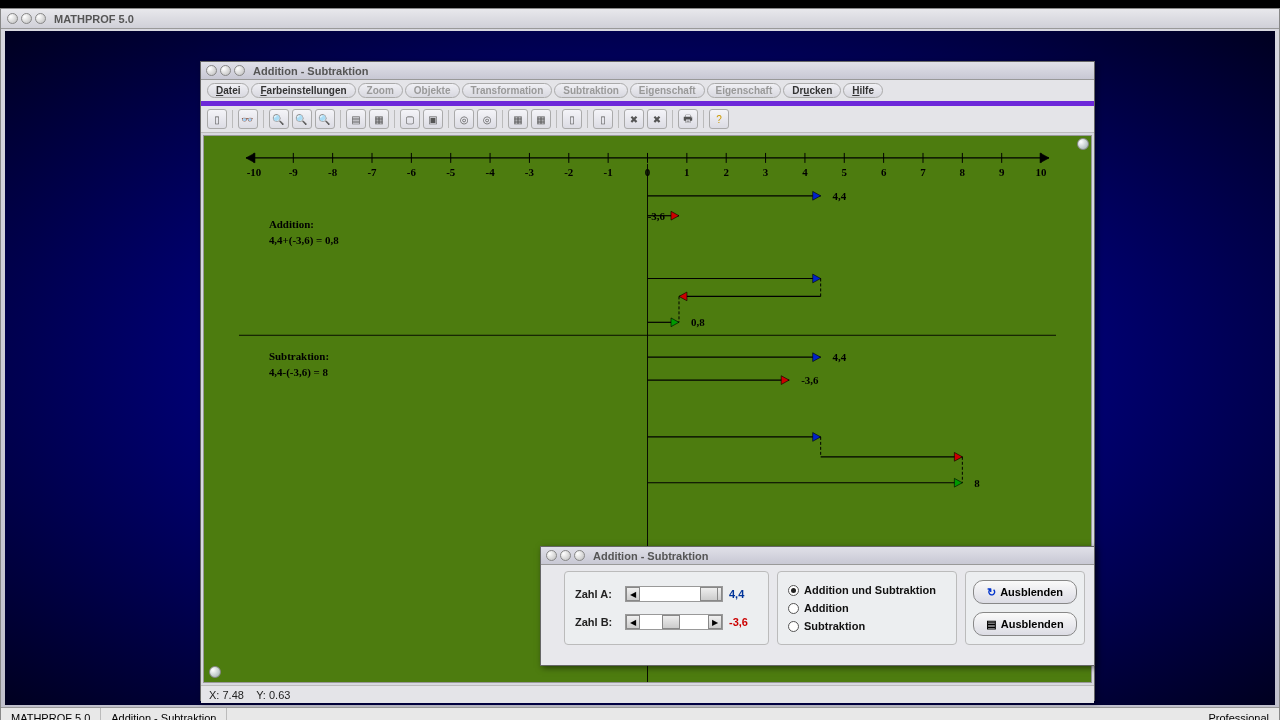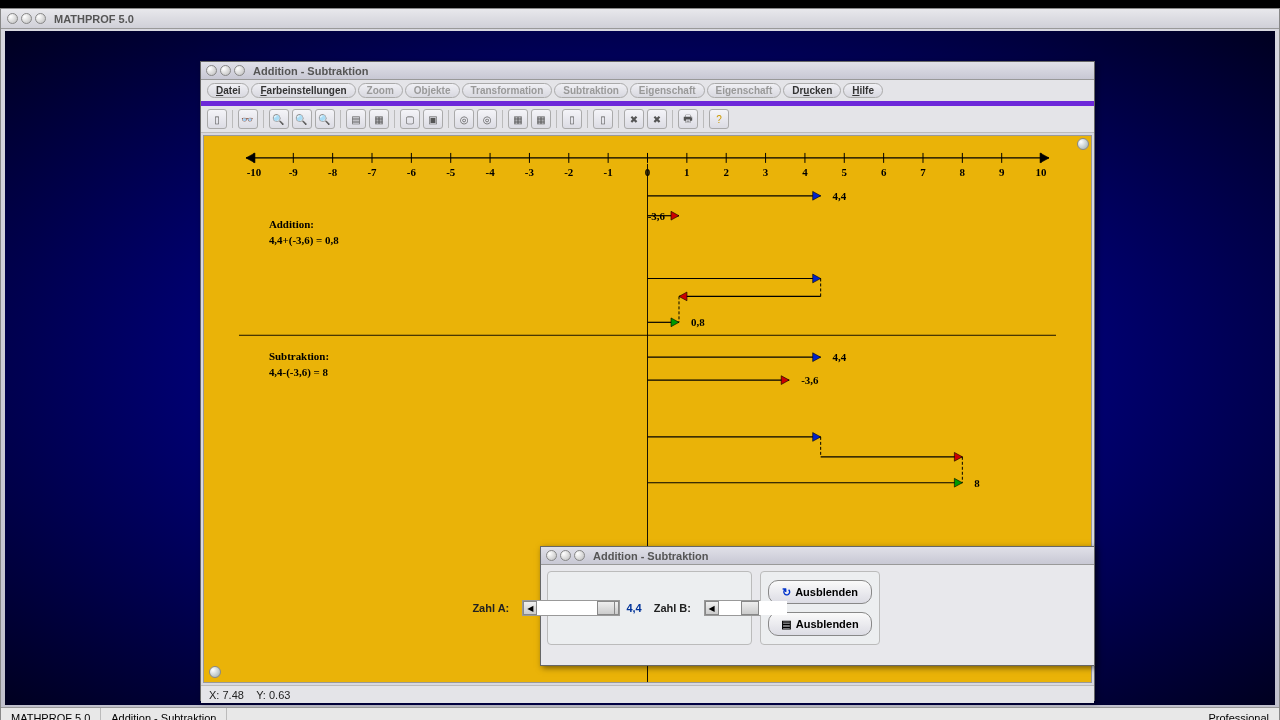--- a/index.html
+++ b/index.html
@@ -22,31 +22,31 @@
     
     .menubar { background: #e4e4e8; padding: 3px 6px; display: flex; gap: 2px; border-bottom: 5px solid #6d28d9; font-weight: bold; }
     .menu-pill { background: linear-gradient(to bottom, #f0f0f4, #d8d8e0); border: 1px solid #aaa; border-radius: 9px; padding: 1px 8px; font-size: 10px; color: #333; cursor: pointer; }
     .menu-pill.disabled { color: #999; }
     .menu-pill u { text-decoration: underline; }
     
     .toolbar { background: #e4e4e8; padding: 3px 6px; display: flex; gap: 3px; align-items: center; border-bottom: 1px solid #bbb; }
     .tbtn { width: 20px; height: 20px; background: linear-gradient(to bottom, #f4f4f8, #dcdce4); border: 1px solid #aaa; border-radius: 3px; display: flex; align-items: center; justify-content: center; font-size: 10px; color: #555; }
     .tsep { width: 1px; height: 18px; background: #bbb; margin: 0 2px; }
     
-    .canvas-area { position: relative; background: #eab308; margin: 2px; border: 1px solid #999; height: 548px; overflow: hidden; }
+    .canvas-area { position: relative; background: #4d7c0f; margin: 2px; border: 1px solid #999; height: 548px; overflow: hidden; }
     .canvas-svg { width: 100%; height: 100%; }
     
     .doc-status { height: 18px; background: #e4e4e8; border-top: 1px solid #bbb; display: flex; align-items: center; padding: 0 8px; font-size: 11px; color: #222; }
     .scroll-thumb-h { position: absolute; bottom: 20px; left: 4px; width: 12px; height: 12px; border-radius: 50%; background: radial-gradient(circle at 30% 30%, #fff, #9aa); border: 1px solid #888; }
     .scroll-thumb-v { position: absolute; top: 2px; right: 2px; width: 12px; height: 12px; border-radius: 50%; background: radial-gradient(circle at 30% 30%, #fff, #9aa); border: 1px solid #888; }
     
     .ctrl-window { position: absolute; top: 515px; left: 535px; width: 555px; height: 120px; background: #e8e8ec; border: 1px solid #666; box-shadow: 2px 2px 6px rgba(0,0,0,0.5); }
     .ctrl-body { padding: 6px; display: flex; gap: 8px; }
     .ctrl-group { border: 1px solid #bbb; border-radius: 4px; background: #eceef0; padding: 8px 10px; font-size: 11px; }
-    .ctrl-group.g1 { width: 205px; display: flex; flex-direction: row; gap: 12px; justify-content: center; }
+    .ctrl-group.g1 { width: 205px; display: flex; flex-direction: column; gap: 12px; justify-content: center; margin-left: 17px; }
     .ctrl-group.g2 { width: 180px; display: flex; flex-direction: column; gap: 6px; justify-content: center; }
     .ctrl-group.g3 { width: 120px; display: flex; flex-direction: column; gap: 8px; justify-content: center; align-items: center; }
     .row { display: flex; align-items: center; gap: 6px; }
     .lbl { font-weight: bold; color: #222; width: 44px; }
     .slider { display: flex; align-items: center; border: 1px solid #999; background: #fff; height: 16px; width: 98px; }
     .slider-btn { width: 14px; height: 14px; background: linear-gradient(to bottom, #f0f0f0, #ccc); border: 1px solid #888; font-size: 8px; display: flex; align-items: center; justify-content: center; }
     .slider-track { flex: 1; position: relative; height: 14px; background: #fff; }
     .slider-thumb { position: absolute; top: 0; width: 18px; height: 14px; background: linear-gradient(to bottom, #eee, #ccc); border: 1px solid #888; }
     .val-a { font-weight: bold; color: #003399; }
     .val-b { font-weight: bold; color: #cc0000; }
@@ -260,20 +260,34 @@
             <div class="slider">
               <div class="slider-btn">◀</div>
               <div class="slider-track">
                   <div class="slider-thumb" style="left:22px;"></div>
                 </div>
               <div class="slider-btn">▶</div>
             </div>
             <span class="val-b">-3,6</span>
           </div>
         </div>
+        <div class="ctrl-group g2">
+          <div class="radio-row">
+              <span class="radio checked"></span>
+              <span>Addition und Subtraktion</span>
+            </div>
+          <div class="radio-row">
+              <span class="radio"></span>
+              <span>Addition</span>
+            </div>
+          <div class="radio-row">
+              <span class="radio"></span>
+              <span>Subtraktion</span>
+            </div>
+        </div>
         <div class="ctrl-group g3">
           <div class="actbtn">
               <span class="ic" style="color:#0033cc;">↻</span>
               <span>Ausblenden</span>
             </div>
           <div class="actbtn">
               <span class="ic">▤</span>
               <span>Ausblenden</span>
             </div>
         </div>

